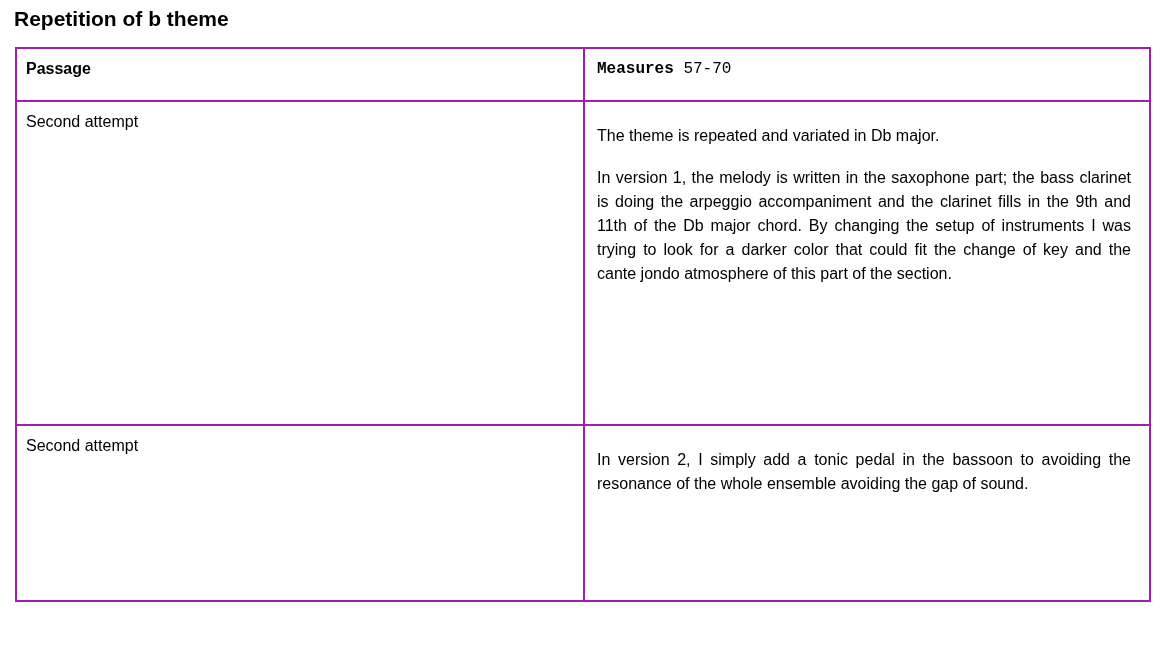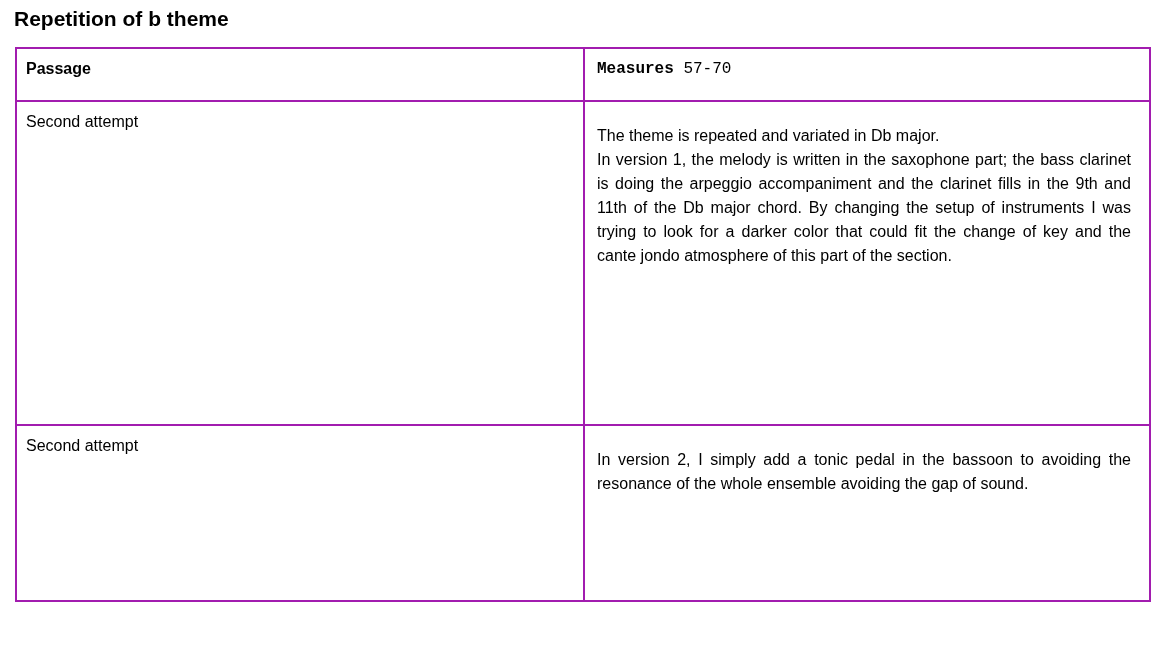--- a/index.html
+++ b/index.html
@@ -58,20 +58,21 @@
     padding: 8px 10px 8px 9px;
   }
   td.description-cell {
     padding: 22px 18px 10px 12px;
   }
   td.description-cell p {
     margin: 0;
     text-align: justify;
   }
   td.description-cell p + p {
+    margin-top: 18px;
   }
 </style>
 </head>
 <body>
 
 <div>
 
   <h1 class="doc-title">Repetition of b theme</h1>
 
   <table class="doc-table">

